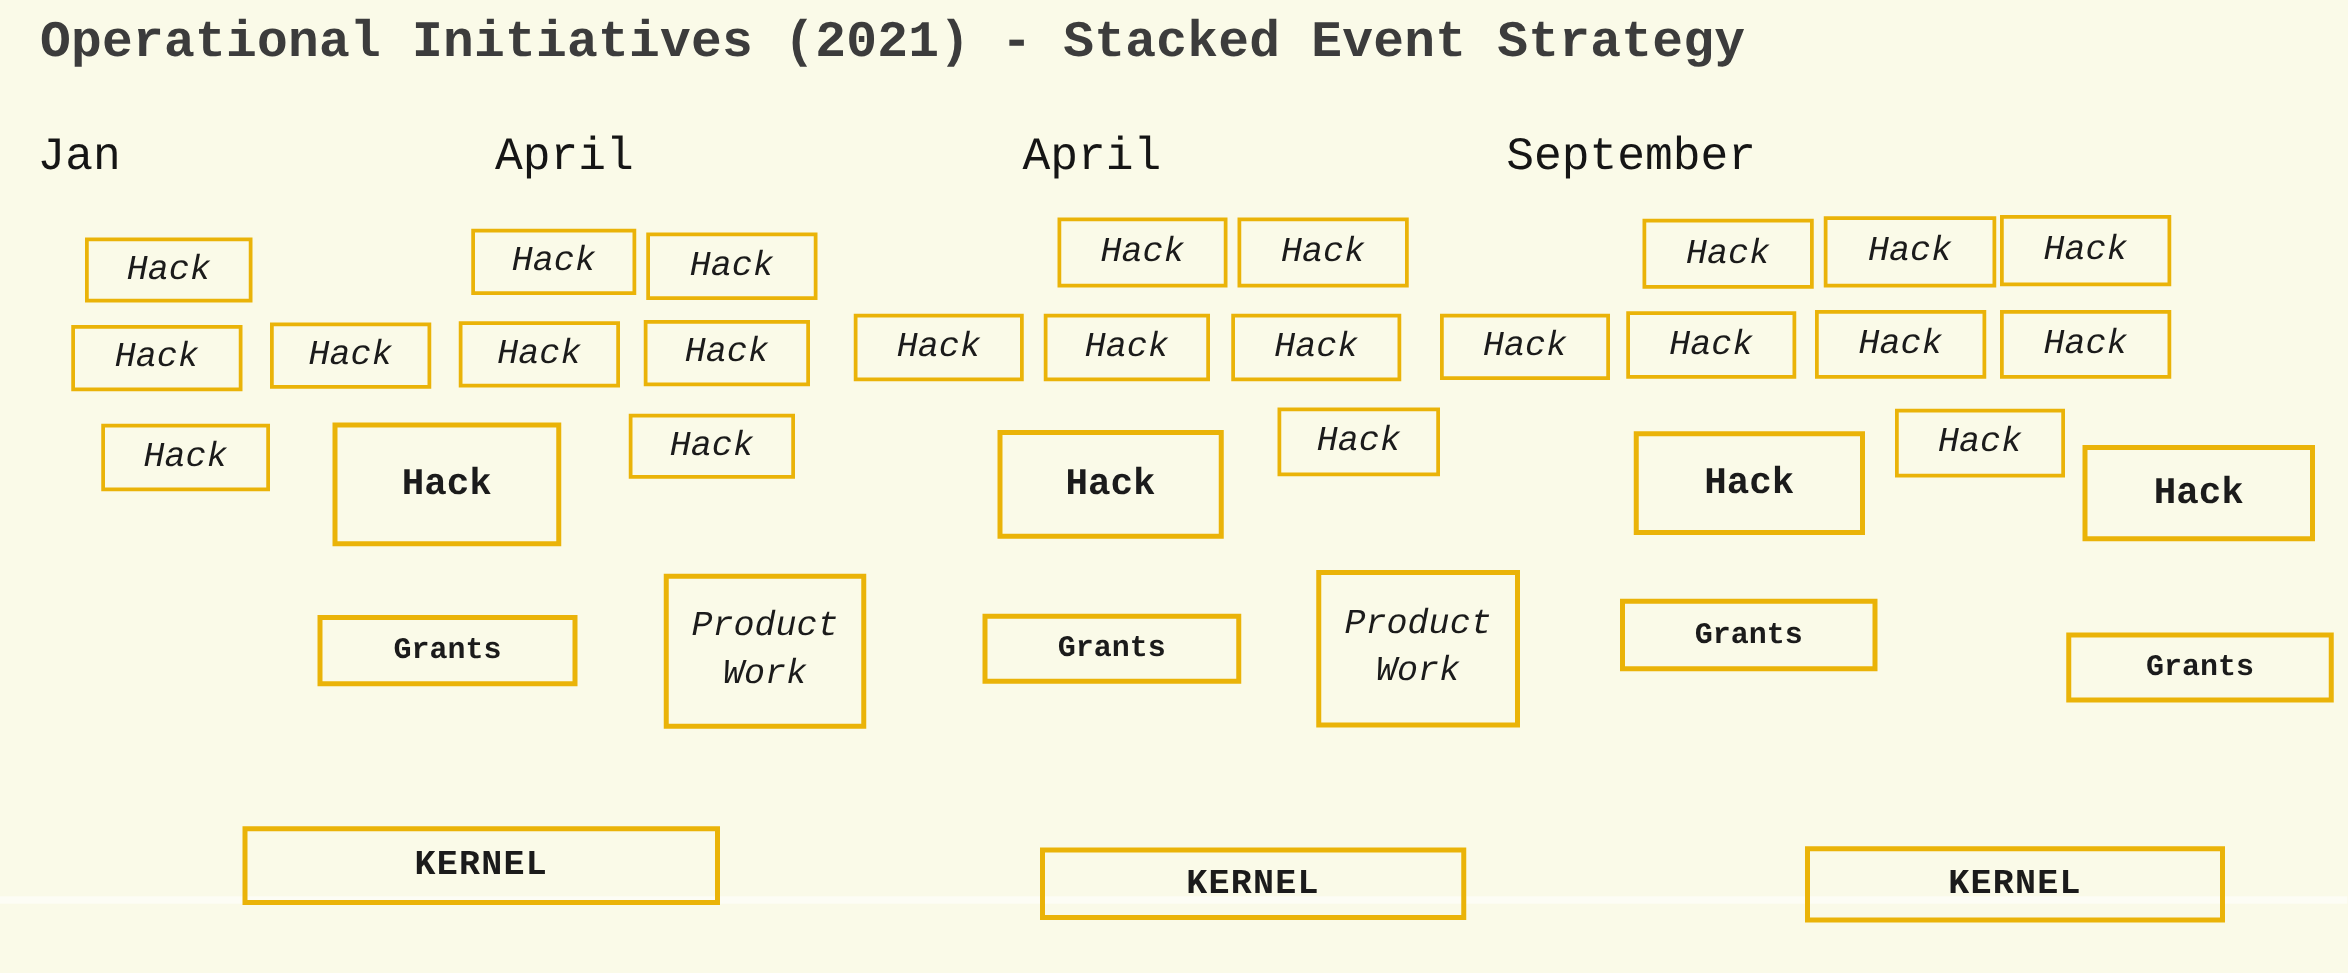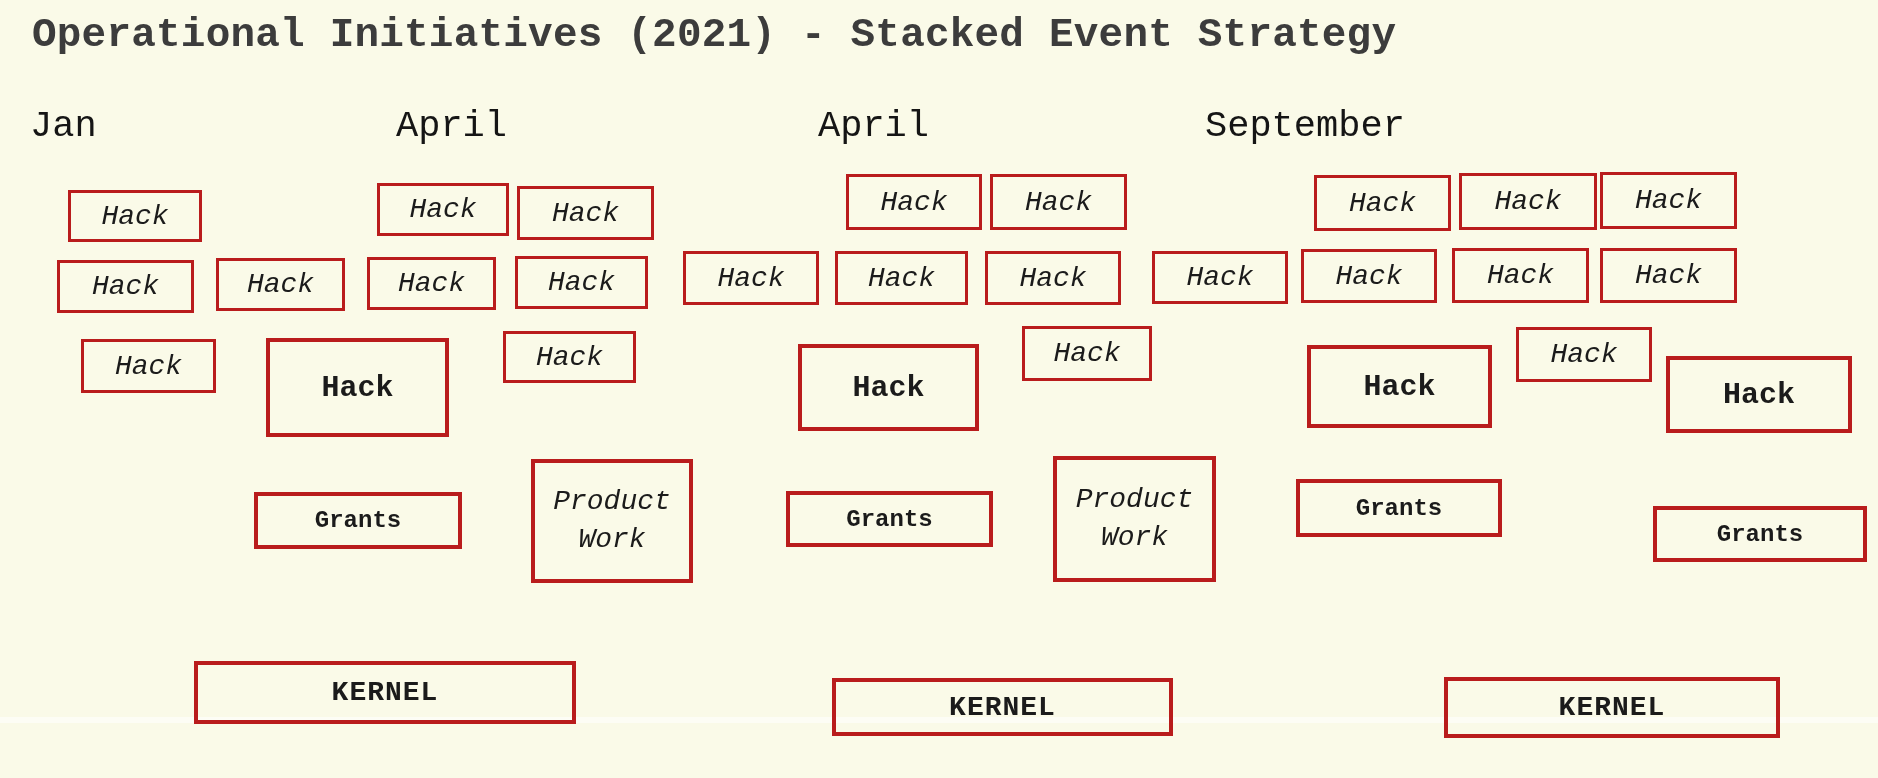--- a/index.html
+++ b/index.html
@@ -17,21 +17,21 @@
   }
   .month{
     position:absolute;top:0;
     font-size:37px;font-weight:400;color:#151515;white-space:nowrap;
   }
   #month-row{position:absolute;left:0;top:105px;width:100%;height:48px;}
   #canvas{position:absolute;left:0;top:0;width:1878px;height:723px;font-family:Liberation Mono, monospace;}
   .box{
     position:absolute;box-sizing:border-box;
     display:flex;align-items:center;justify-content:center;
-    border:3px solid #b91c1c;background:transparent;
+    border:3px solid #eab308;background:transparent;
     text-align:center;color:#1B1B1B;white-space:pre-line;
   }
   .hack-plain{font-style:italic;font-size:28px;font-weight:400;}
   .hack-bold{font-weight:700;font-size:30px;border-width:4px;}
   .grants{font-weight:700;font-size:24px;border-width:4px;}
   .product-work{font-style:italic;font-size:28px;line-height:1.35;border-width:4px;padding:0 0;}
   .kernel{font-weight:700;font-size:28px;letter-spacing:1px;border-width:4px;margin-left:45px;}
   #bottom-edge{
     position:absolute;left:0;bottom:0;width:100%;height:6px;
     background:rgba(255,255,255,.55);

